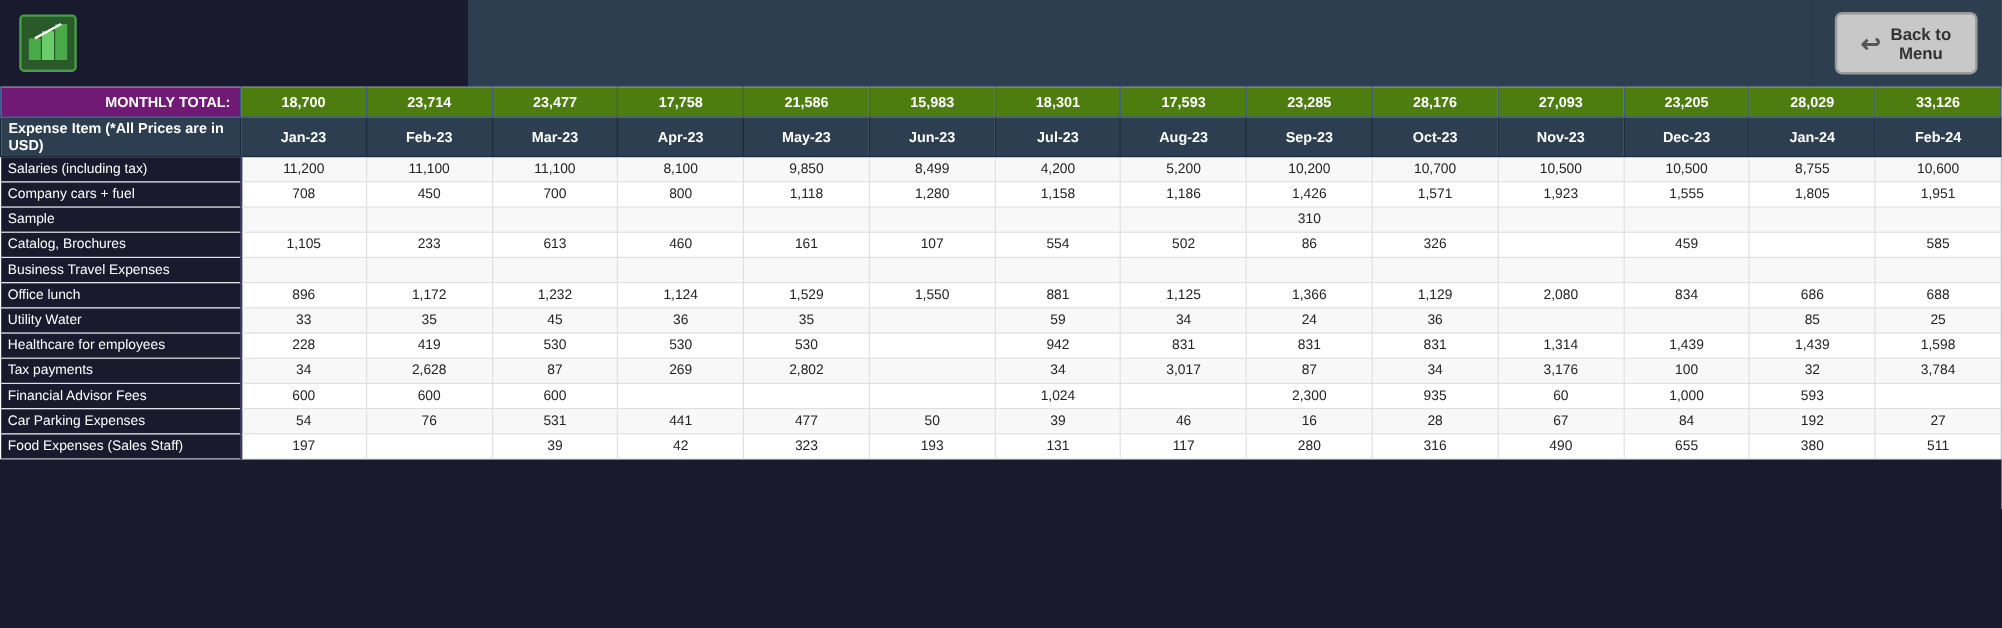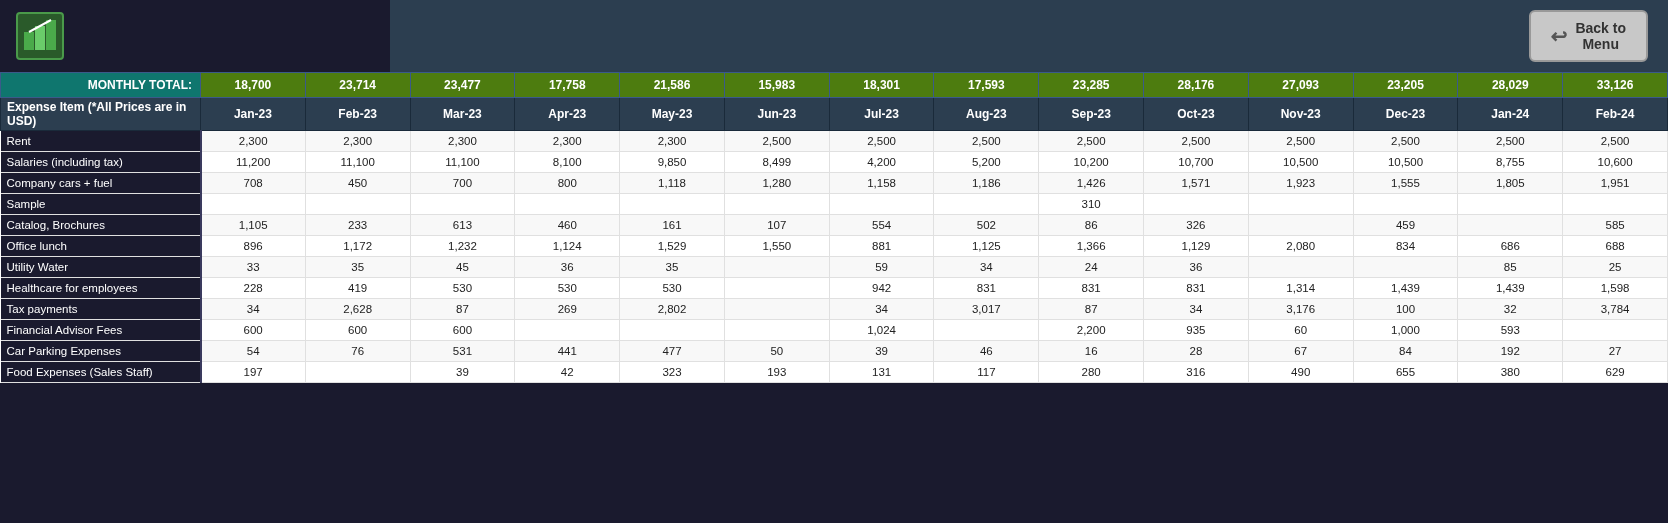--- a/index.html
+++ b/index.html
@@ -109,21 +109,21 @@
       color: #ffffff;
       font-weight: bold;
       text-align: center;
       padding: 5px 6px;
       border: 1px solid #3a5a8a;
       font-size: 12px;
     }
 
     .monthly-total-row .label-cell {
       text-align: right;
-      background: #0f766e;
+      background: #701a75;
       padding-right: 8px;
     }
 
     
     .col-header-row td {
       background: #2c3e50;
       color: #ffffff;
       font-weight: bold;
       text-align: center;
       padding: 2px 6px;
@@ -235,37 +235,20 @@
           <td class="num-col">Jul-23</td>
           <td class="num-col">Aug-23</td>
           <td class="num-col">Sep-23</td>
           <td class="num-col">Oct-23</td>
           <td class="num-col">Nov-23</td>
           <td class="num-col">Dec-23</td>
           <td class="num-col">Jan-24</td>
           <td class="num-col">Feb-24</td>
         </tr>
         <tr class="data-row">
-          <td class="item-name item-col">Rent</td>
-          <td class="num-col">2,300</td>
-          <td class="num-col">2,300</td>
-          <td class="num-col">2,300</td>
-          <td class="num-col">2,300</td>
-          <td class="num-col">2,300</td>
-          <td class="num-col">2,500</td>
-          <td class="num-col">2,500</td>
-          <td class="num-col">2,500</td>
-          <td class="num-col">2,500</td>
-          <td class="num-col">2,500</td>
-          <td class="num-col">2,500</td>
-          <td class="num-col">2,500</td>
-          <td class="num-col">2,500</td>
-          <td class="num-col">2,500</td>
-        </tr>
-        <tr class="data-row">
           <td class="item-name item-col">Salaries (including tax)</td>
           <td class="num-col">11,200</td>
           <td class="num-col">11,100</td>
           <td class="num-col">11,100</td>
           <td class="num-col">8,100</td>
           <td class="num-col">9,850</td>
           <td class="num-col">8,499</td>
           <td class="num-col">4,200</td>
           <td class="num-col">5,200</td>
           <td class="num-col">10,200</td>
@@ -320,20 +303,37 @@
           <td class="num-col">554</td>
           <td class="num-col">502</td>
           <td class="num-col">86</td>
           <td class="num-col">326</td>
           <td class="num-col"></td>
           <td class="num-col">459</td>
           <td class="num-col"></td>
           <td class="num-col">585</td>
         </tr>
         <tr class="data-row">
+          <td class="item-name item-col">Business Travel Expenses</td>
+          <td class="num-col"></td>
+          <td class="num-col"></td>
+          <td class="num-col"></td>
+          <td class="num-col"></td>
+          <td class="num-col"></td>
+          <td class="num-col"></td>
+          <td class="num-col"></td>
+          <td class="num-col"></td>
+          <td class="num-col"></td>
+          <td class="num-col"></td>
+          <td class="num-col"></td>
+          <td class="num-col"></td>
+          <td class="num-col"></td>
+          <td class="num-col"></td>
+        </tr>
+        <tr class="data-row">
           <td class="item-name item-col">Office lunch</td>
           <td class="num-col">896</td>
           <td class="num-col">1,172</td>
           <td class="num-col">1,232</td>
           <td class="num-col">1,124</td>
           <td class="num-col">1,529</td>
           <td class="num-col">1,550</td>
           <td class="num-col">881</td>
           <td class="num-col">1,125</td>
           <td class="num-col">1,366</td>
@@ -397,21 +397,21 @@
         <tr class="data-row">
           <td class="item-name item-col">Financial Advisor Fees</td>
           <td class="num-col">600</td>
           <td class="num-col">600</td>
           <td class="num-col">600</td>
           <td class="num-col"></td>
           <td class="num-col"></td>
           <td class="num-col"></td>
           <td class="num-col">1,024</td>
           <td class="num-col"></td>
-          <td class="num-col">2,200</td>
+          <td class="num-col">2,300</td>
           <td class="num-col">935</td>
           <td class="num-col">60</td>
           <td class="num-col">1,000</td>
           <td class="num-col">593</td>
           <td class="num-col"></td>
         </tr>
         <tr class="data-row">
           <td class="item-name item-col">Car Parking Expenses</td>
           <td class="num-col">54</td>
           <td class="num-col">76</td>
@@ -436,17 +436,17 @@
           <td class="num-col">42</td>
           <td class="num-col">323</td>
           <td class="num-col">193</td>
           <td class="num-col">131</td>
           <td class="num-col">117</td>
           <td class="num-col">280</td>
           <td class="num-col">316</td>
           <td class="num-col">490</td>
           <td class="num-col">655</td>
           <td class="num-col">380</td>
-          <td class="num-col">629</td>
+          <td class="num-col">511</td>
         </tr>
       </tbody>
   </table>
 </div>
 
 </body></html>

